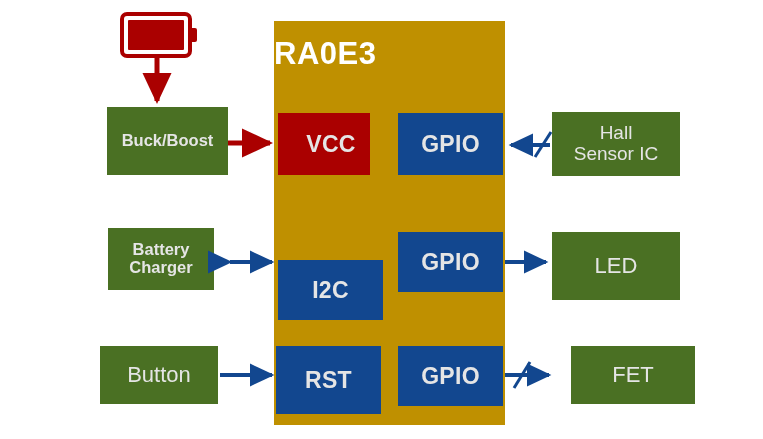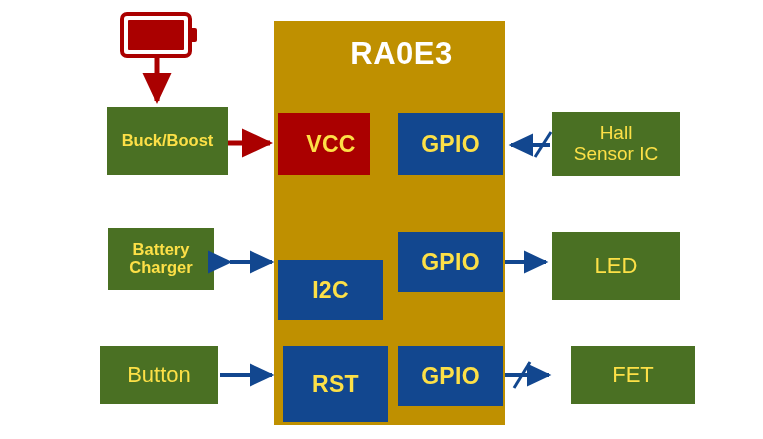--- a/index.html
+++ b/index.html
@@ -15,21 +15,21 @@
     overflow: hidden;
     font-family: "Liberation Sans", sans-serif;
   }
   .block {
     position: absolute;
     box-sizing: border-box;
     display: flex;
     align-items: center;
     justify-content: center;
     text-align: center;
-    color: #fde047;
+    color: #e5e5e5;
     line-height: 1.08;
   }
   .mcu-body {
     background: #BF9000;
   }
   .mcu-title {
     position: absolute;
     color: #ffffff;
     font-size: 31px;
     font-weight: bold;
@@ -71,21 +71,21 @@
   .battery-icon {
     position: absolute;
   }
 </style>
 </head>
 <body>
 
 <div id="canvas">
 
   <div class="block mcu-body" style="left:274px; top:21px; width:231px; height:404px;"></div>
-  <div class="mcu-title" style="left:274px; top:36px; width:255px; text-align:center;">RA0E3</div>
+  <div class="mcu-title" style="left:274px; top:36px; width:255px; text-align:left;">RA0E3</div>
 
   <div class="battery-icon" style="left:120px; top:12px; width:80px; height:46px;">
     <svg width="80" height="46" viewBox="0 0 80 46">
       <rect x="2" y="2" width="68" height="42" rx="5" ry="5" fill="none" stroke="#AA0000" stroke-width="4"></rect>
       <rect x="8" y="8" width="56" height="30" rx="1" ry="1" fill="#AA0000"></rect>
       <rect x="70" y="16" width="7" height="14" rx="2" ry="2" fill="#AA0000"></rect>
     </svg>
   </div>
 
   <div class="block green periph-label-bold" style="left:107px; top:107px; width:121px; height:68px;">
@@ -114,21 +114,21 @@
   </div>
 
   <div class="block blue pin-label" style="left:278px; top:232px; width:105px; height:60px;margin-top:28px;">
     <span>I2C</span>
   </div>
 
   <div class="block blue pin-label" style="left:398px; top:232px; width:105px; height:60px;">
     <span>GPIO</span>
   </div>
 
-  <div class="block blue pin-label" style="left:283px; top:346px; width:105px; height:76px;">
+  <div class="block blue pin-label" style="left:276px; top:346px; width:105px; height:68px;">
     <span>RST</span>
   </div>
 
   <div class="block blue pin-label" style="left:398px; top:346px; width:105px; height:60px;">
     <span>GPIO</span>
   </div>
 
   <div class="block green periph-label-plain" style="left:552px; top:112px; width:128px; height:64px; font-size:19px;">
     <span>
       <span>Hall</span><br>

